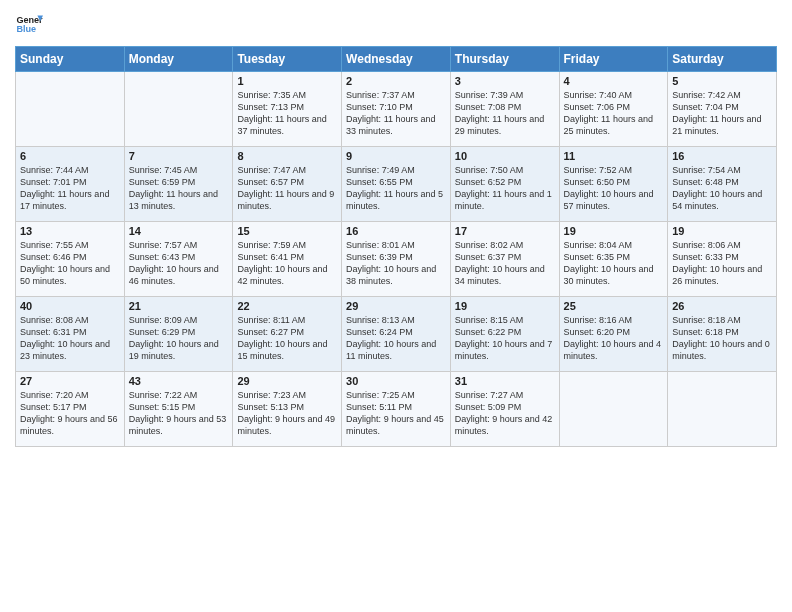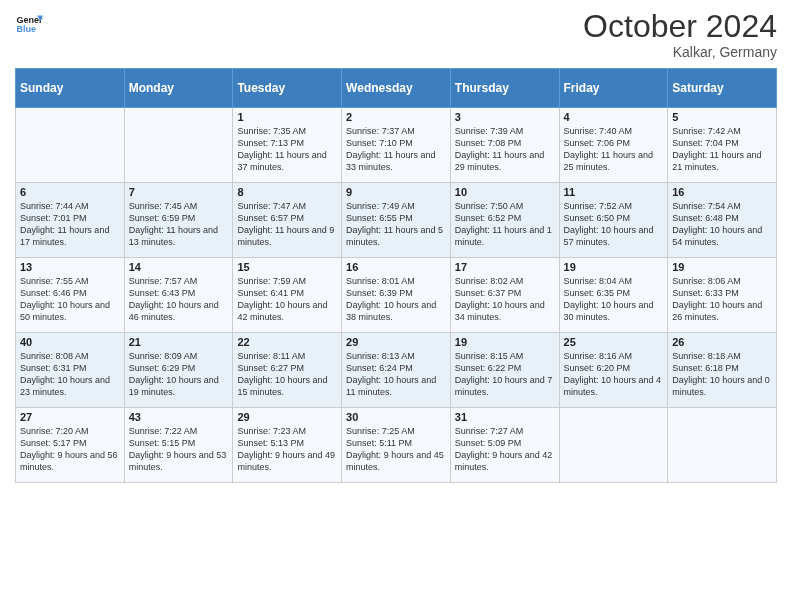--- a/index.html
+++ b/index.html
@@ -46,21 +46,21 @@
     table {
       width: 100%;
       border-collapse: collapse;
       table-layout: fixed;
     }
     thead tr th {
       background-color: #3d7ebf;
       color: #fff;
       font-size: 12px;
       font-weight: bold;
-      padding: 12px 4px;
+      padding: 5px 4px;
       text-align: left;
       border: 1px solid #5a9fd4;
     }
     tbody tr td {
       border: 1px solid #ccc;
       vertical-align: top;
       padding: 3px 4px;
       font-size: 9.5px;
       color: #333;
       height: 75px;
@@ -89,24 +89,20 @@
 
 <div class="container">
   <div class="header">
     <div class="logo">
       <svg class="logo-icon" viewBox="0 0 40 40" xmlns="http://www.w3.org/2000/svg">
         <text x="2" y="18" font-size="13" font-weight="bold" fill="#222" font-family="Arial">General</text>
         <text x="2" y="32" font-size="13" font-weight="bold" fill="#4a90d9" font-family="Arial">Blue</text>
         <polygon points="32,8 40,8 36,16" fill="#4a90d9"></polygon>
       </svg>
 
-    </div>
-    <div class="title-section">
-      <div class="month-title">October 2024</div>
-      <div class="location">Kalkar, Germany</div>
     </div>
   </div>
 
   <table>
     <thead>
       <tr>
       <th>Sunday</th>
           <th>Monday</th>
           <th>Tuesday</th>
           <th>Wednesday</th>

